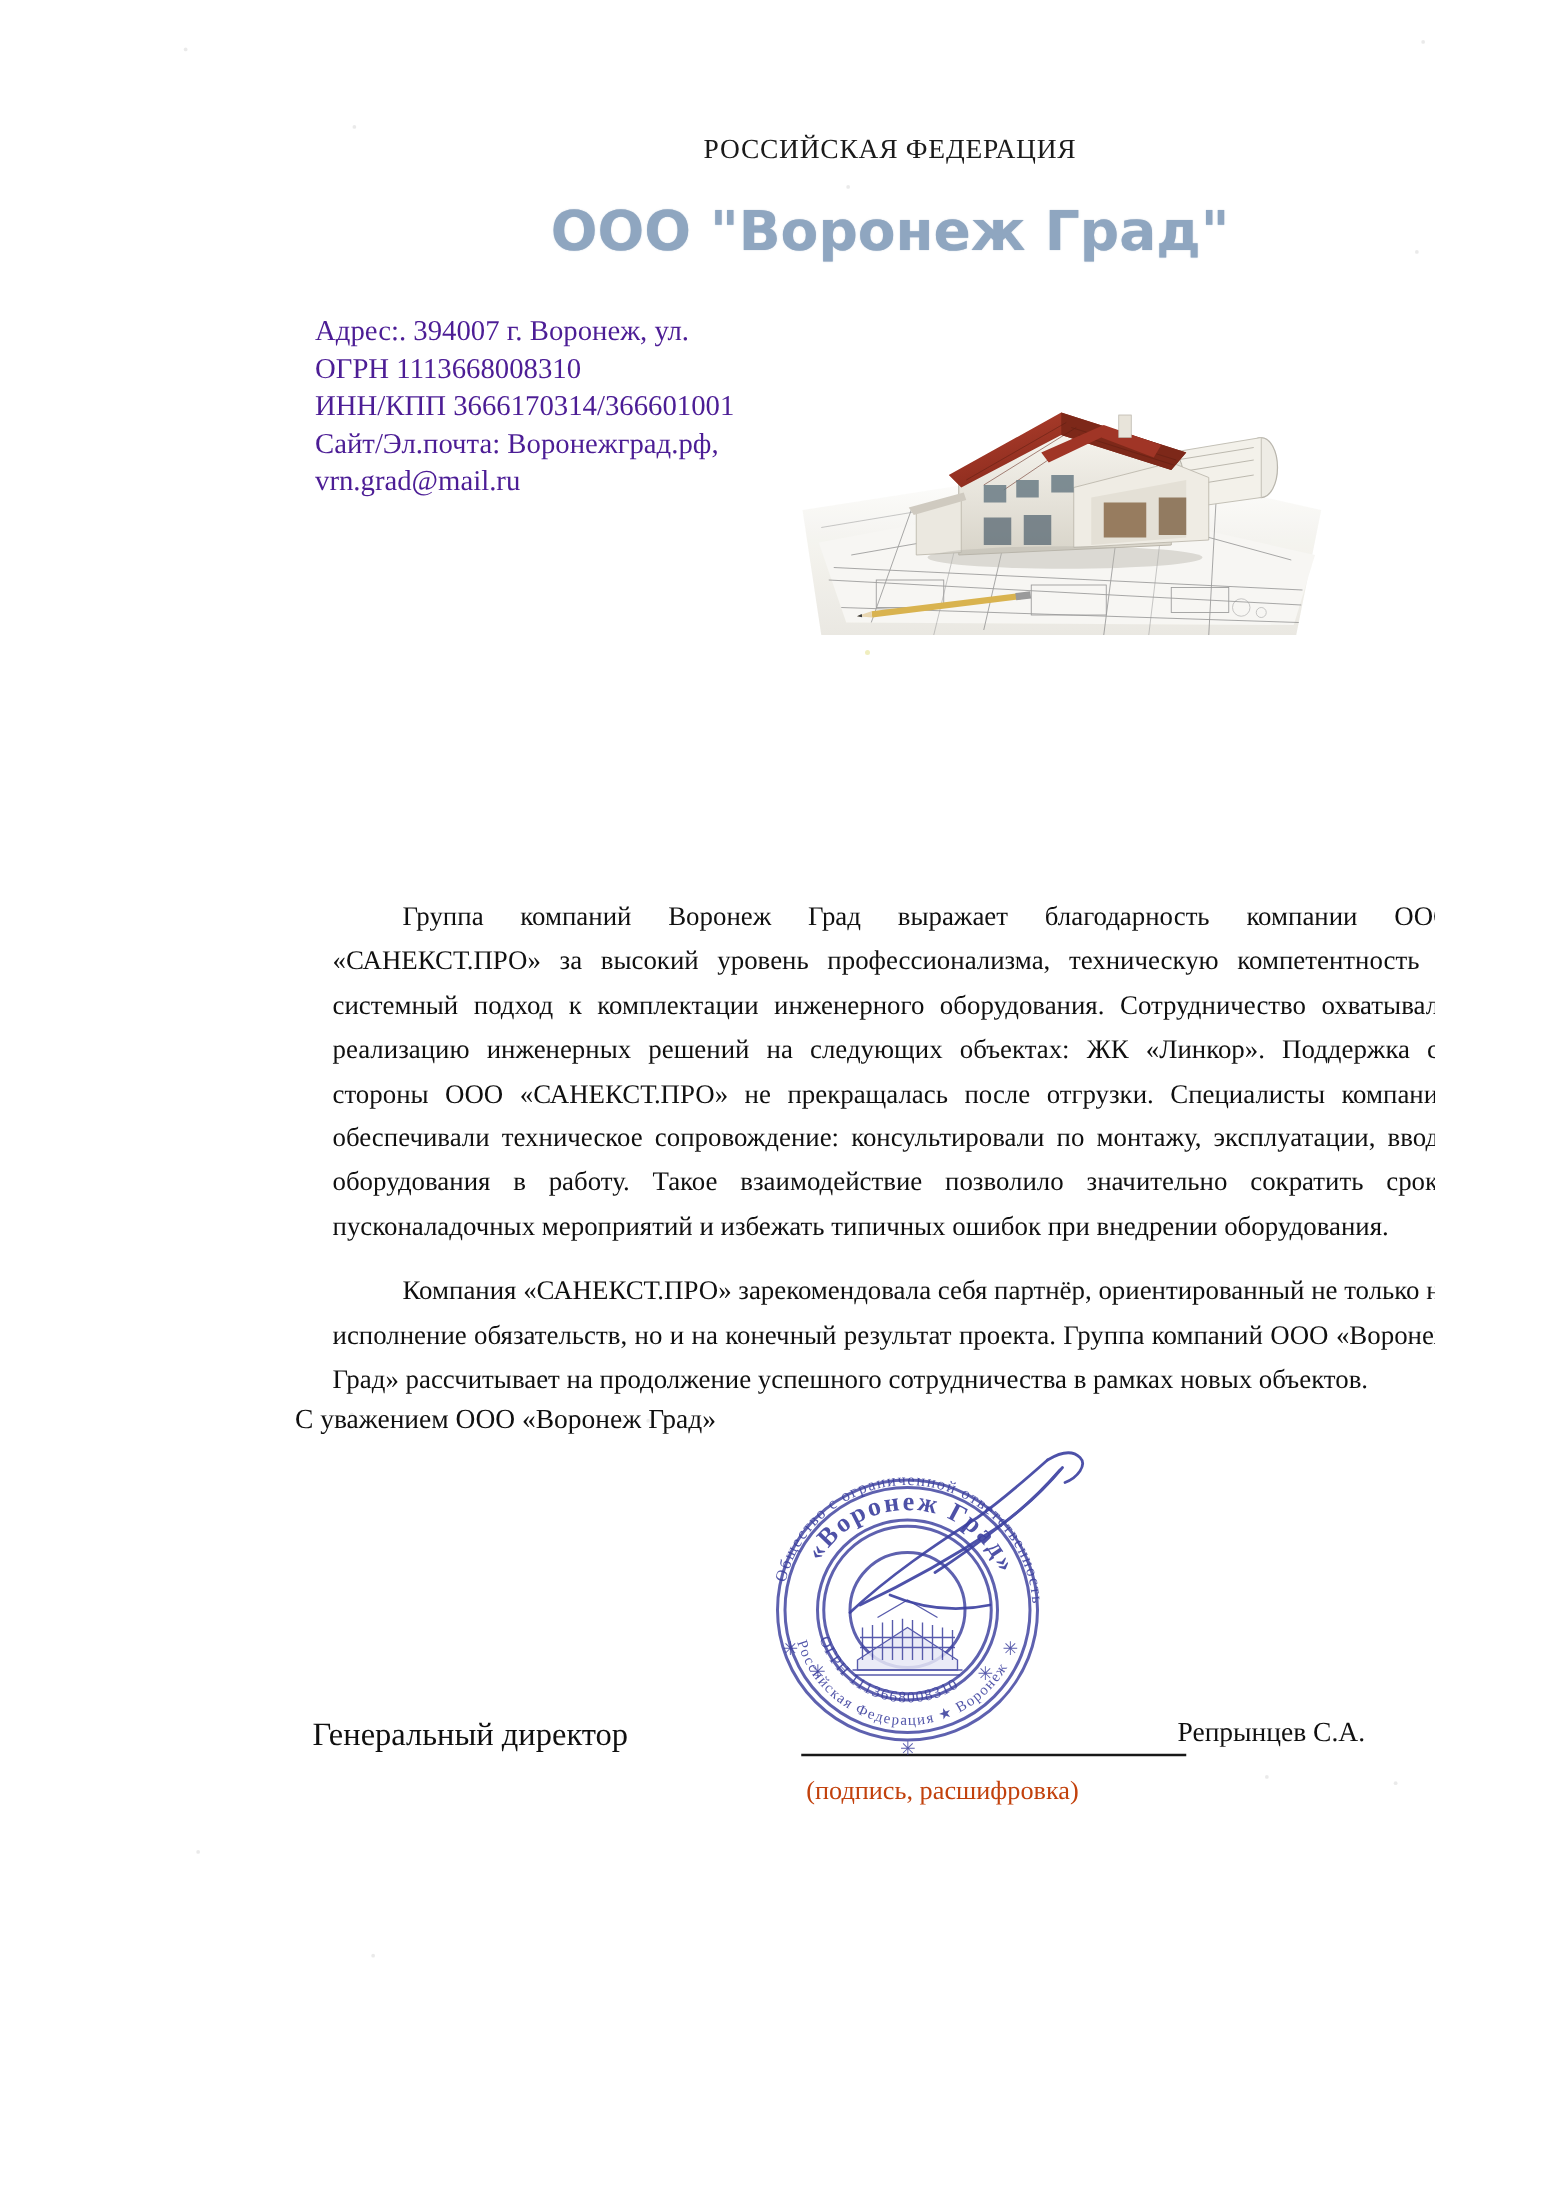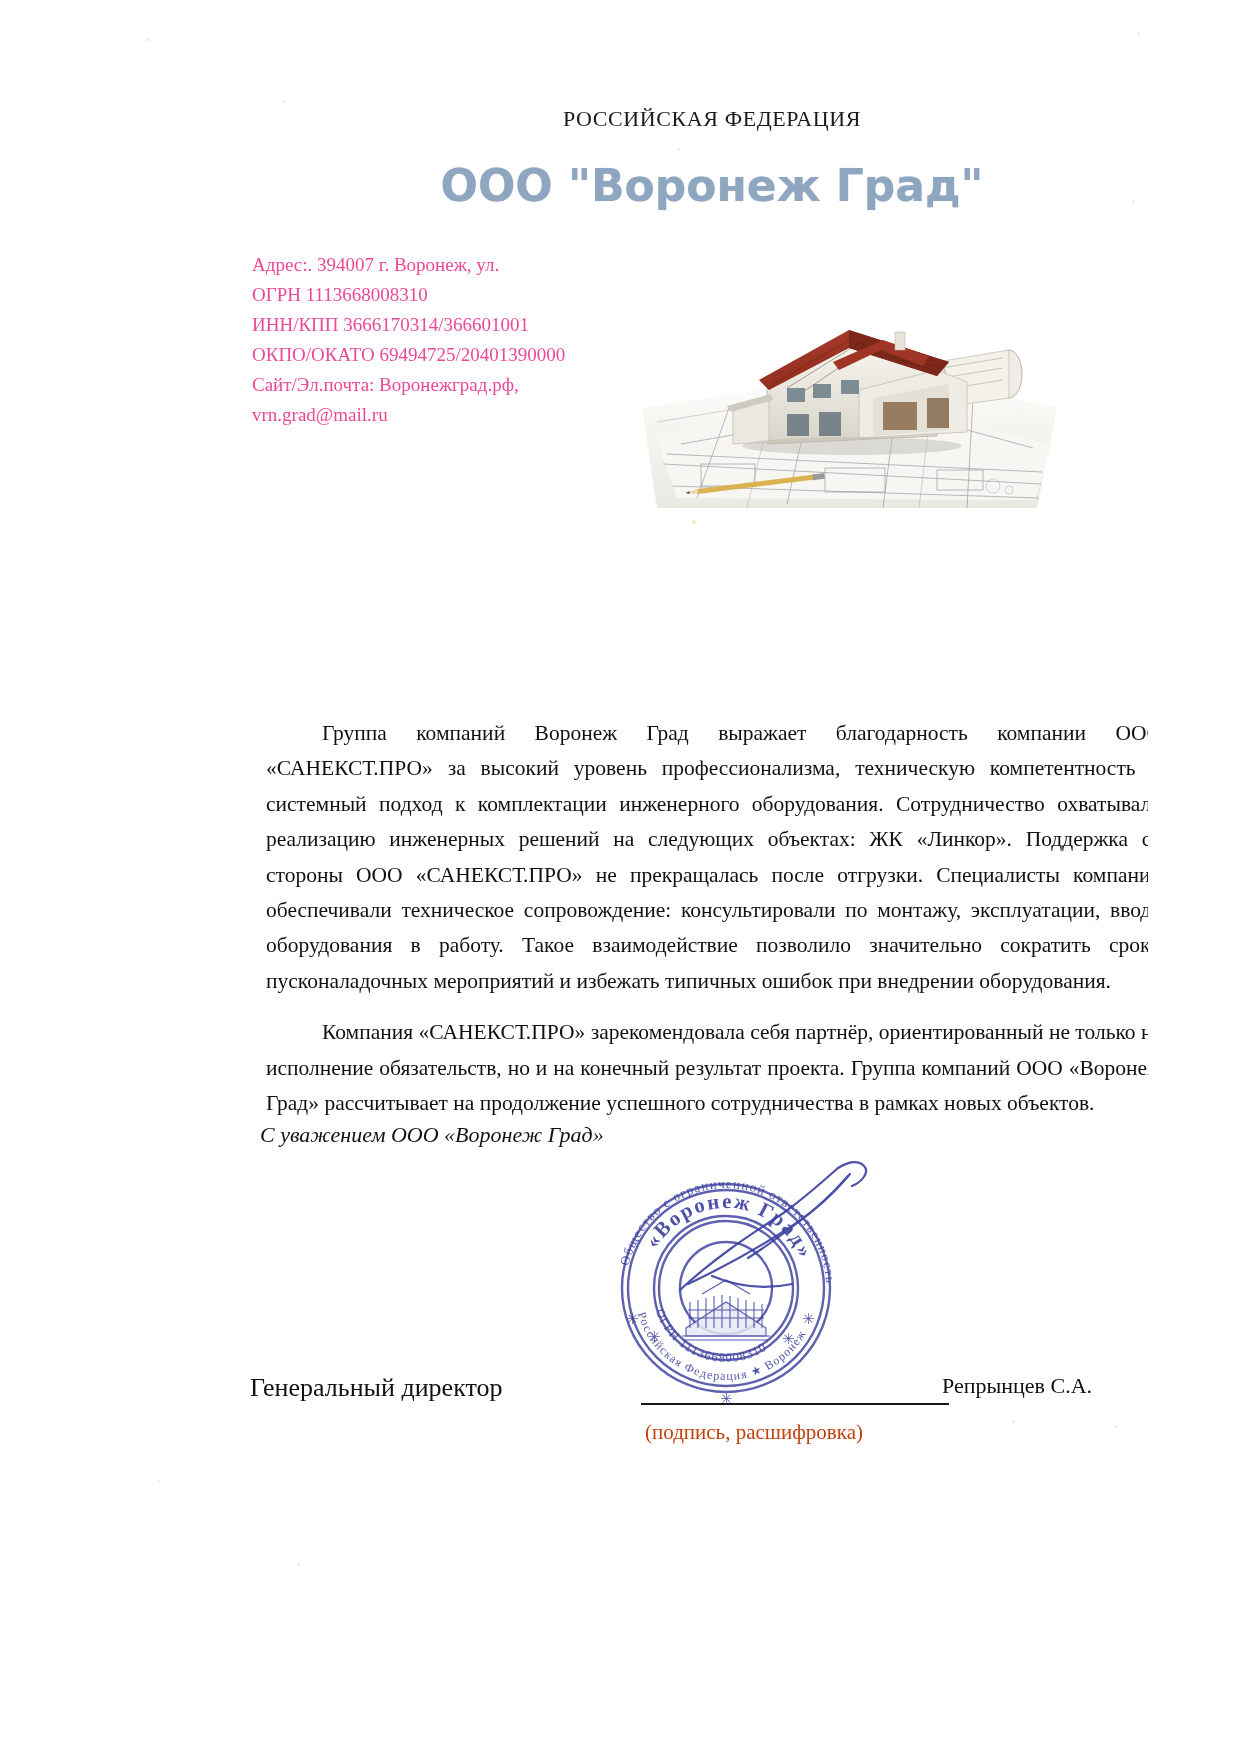--- a/index.html
+++ b/index.html
@@ -54,23 +54,23 @@
     color: #8fa6c0;
     text-shadow: 0 0 1px rgba(120,145,175,.55);
   }
 
   
   .requisites {
     position: absolute;
     top: 250px;
     left: 160px;
     width: 430px;
-    font-size: 19px;
+    font-size: 23px;
     line-height: 30px;
-    color: #ec4899;
+    color: #4c1d95;
   }
   .requisites div { white-space: nowrap; }
 
   
   .photo {
     position: absolute;
     top: 258px;
     left: 545px;
     width: 420px;
     height: 250px;
@@ -85,24 +85,23 @@
     font-size: 21.5px;
     line-height: 35.4px;
     text-align: justify;
     color: #101010;
   }
   .body-text p { margin: 16px; text-indent: 56px; }
 
   .closing {
     position: absolute;
     top: 1122px;
-    left: 168px;
+    left: 144px;
     font-size: 22px;
     color: #101010;
-    font-style: italic;
   }
 
   
   .sig-title {
     position: absolute;
     top: 1373px;
     left: 158px;
     font-size: 26px;
     color: #101010;
   }
@@ -167,21 +166,20 @@
   <div class="speck" style="left:65px;top:1480px;width:3px;height:3px;"></div>
 
   <div class="federation">РОССИЙСКАЯ ФЕДЕРАЦИЯ</div>
 
   <div class="company-title">ООО "Воронеж Град"</div>
 
   <div class="requisites">
     <div>Адрес:. 394007 г. Воронеж, ул.</div>
     <div>ОГРН 1113668008310</div>
     <div>ИНН/КПП 3666170314/366601001</div>
-    <div>ОКПО/ОКАТО  69494725/20401390000</div>
     <div>Сайт/Эл.почта: Воронежград.рф,</div>
     <div>vrn.grad@mail.ru</div>
   </div>
 
   <svg class="photo" viewBox="0 0 420 250" preserveAspectRatio="none">
     <defs>
       <linearGradient id="paperGrad" x1="0" y1="0" x2="0" y2="1">
         <stop offset="0%" stop-color="#ffffff"></stop>
         <stop offset="45%" stop-color="#f4f3ee"></stop>
         <stop offset="100%" stop-color="#e9e7e0"></stop>

